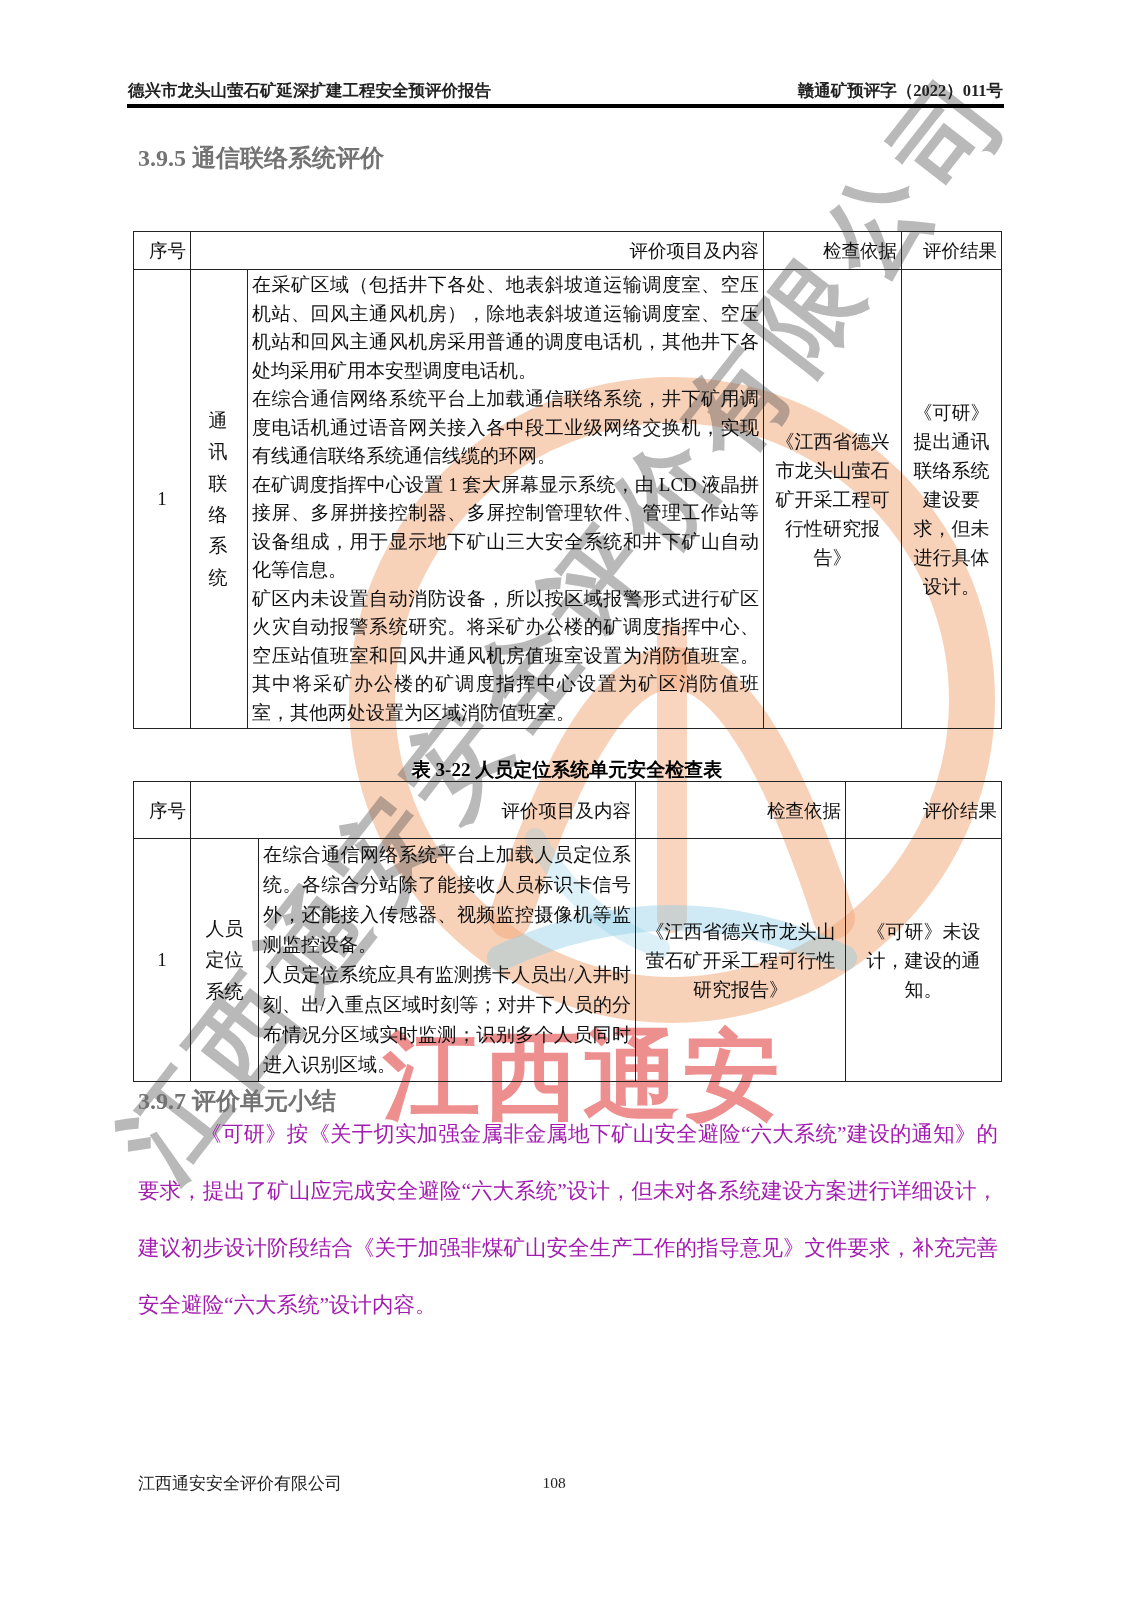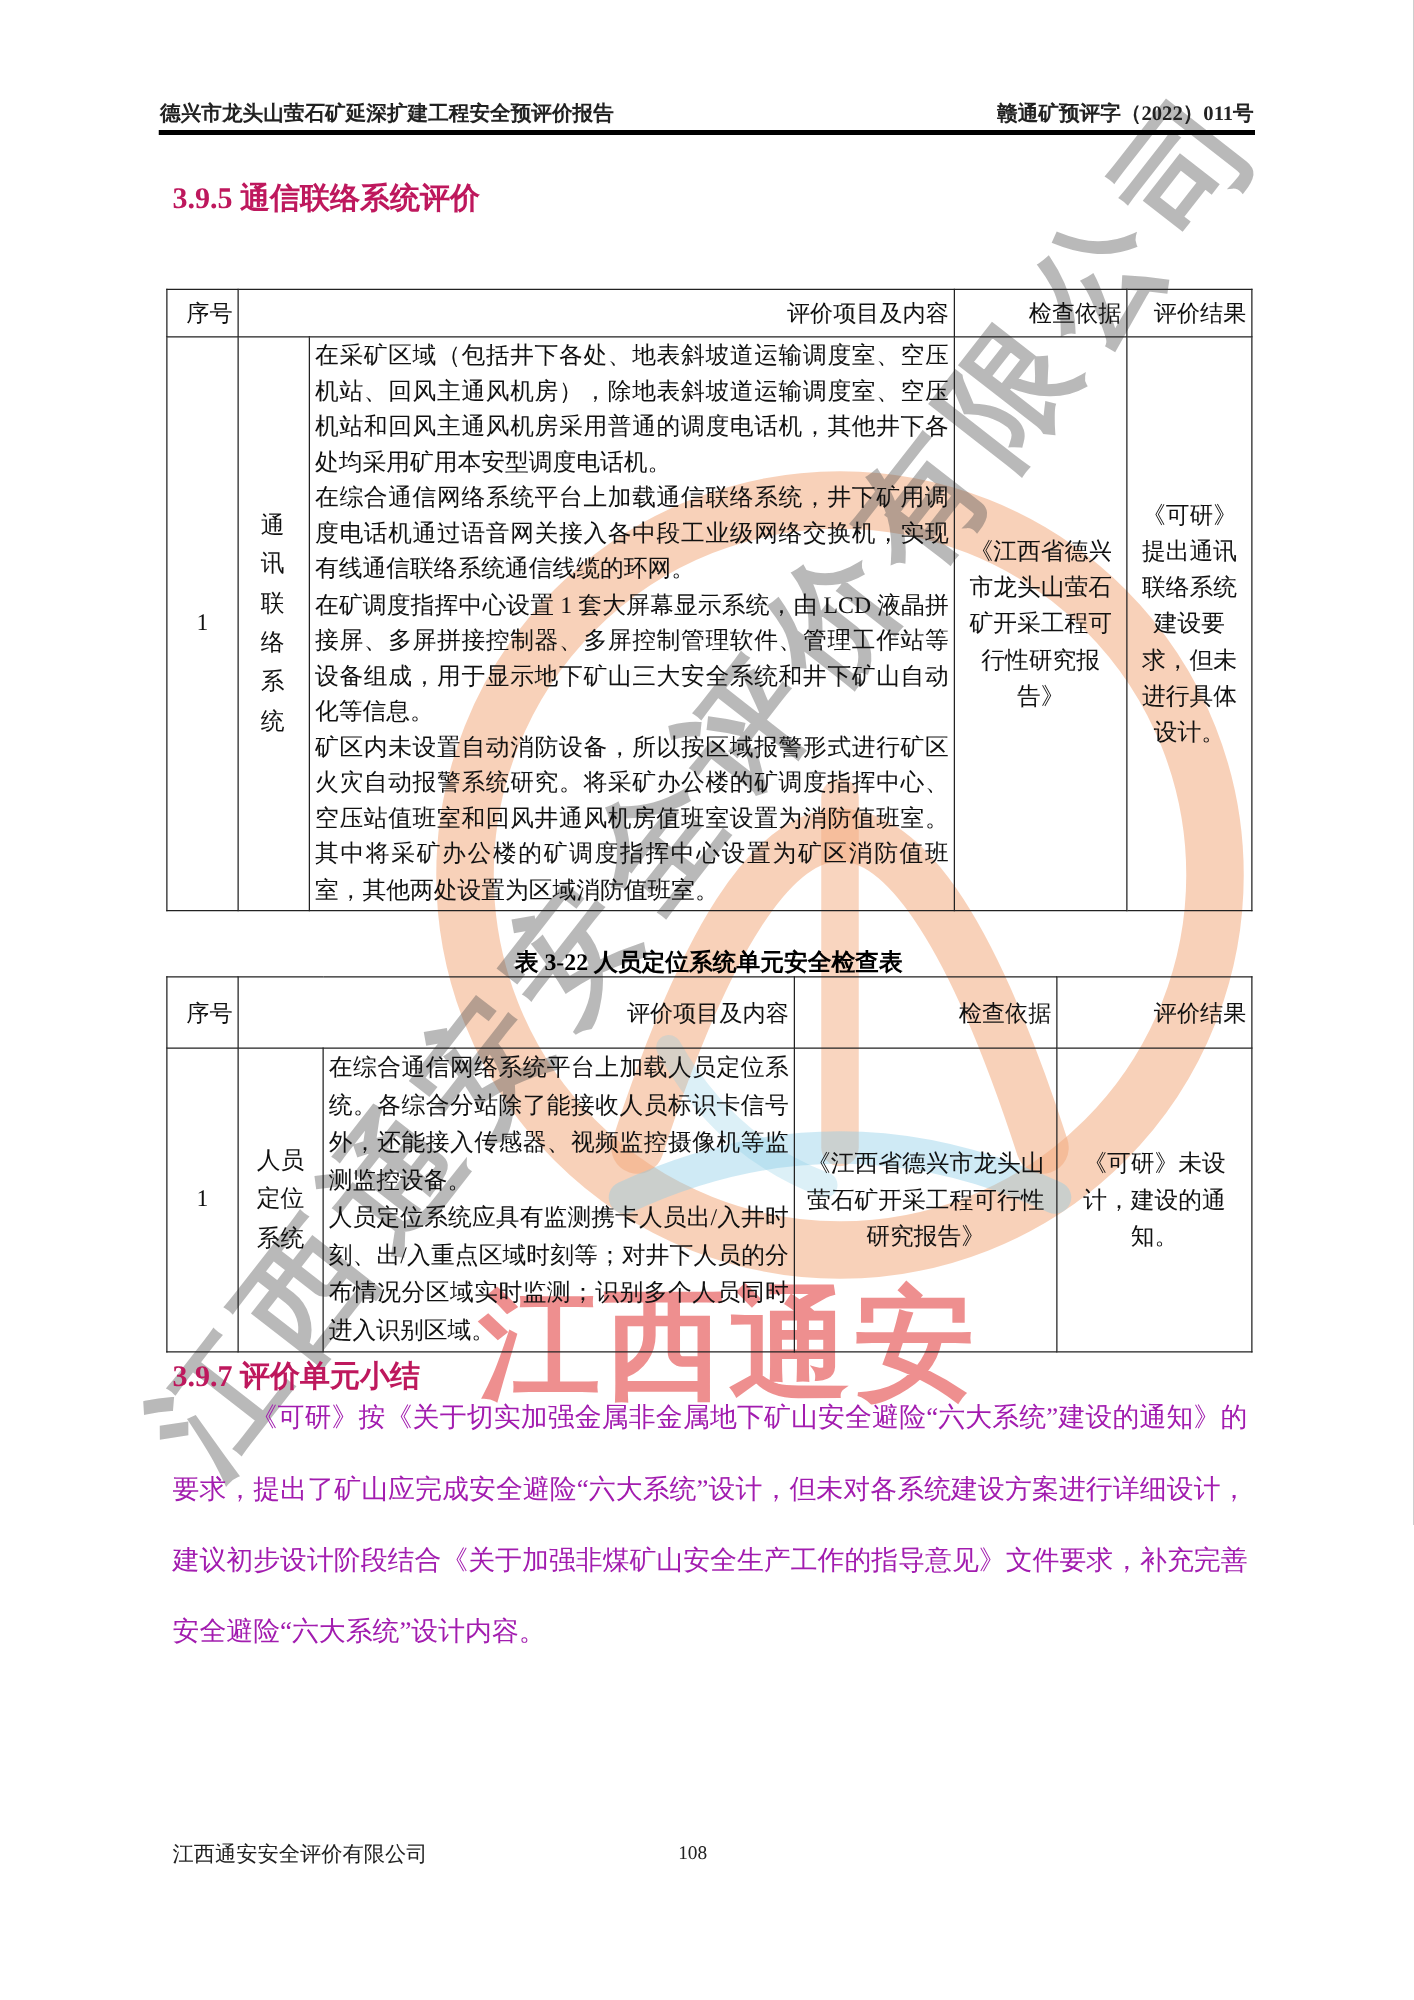--- a/index.html
+++ b/index.html
@@ -36,21 +36,21 @@
     position:absolute;left:128px;right:128px;top:80px;
     display:flex;justify-content:space-between;
     font-size:16.5px;font-weight:bold;color:#222;
   }
   .header-rule{
     position:absolute;left:127px;right:127px;top:104px;
     height:4px;background:#000;
   }
   .sec-heading{
     position:absolute;left:138px;
-    font-size:24px;font-weight:bold;color:#be185d;
+    font-size:24px;font-weight:bold;color:#737373;
     font-family:"Liberation Serif","DejaVu Serif",serif;
     margin:0;white-space:nowrap;
   }
   #h395{top:142px;}
   #h396{top:700px;}
   #h397{top:1072px;margin-top:13px;}
   .table-title{
     position:absolute;left:133px;width:868px;
     text-align:center;font-size:19px;font-weight:bold;color:#000;
   }

